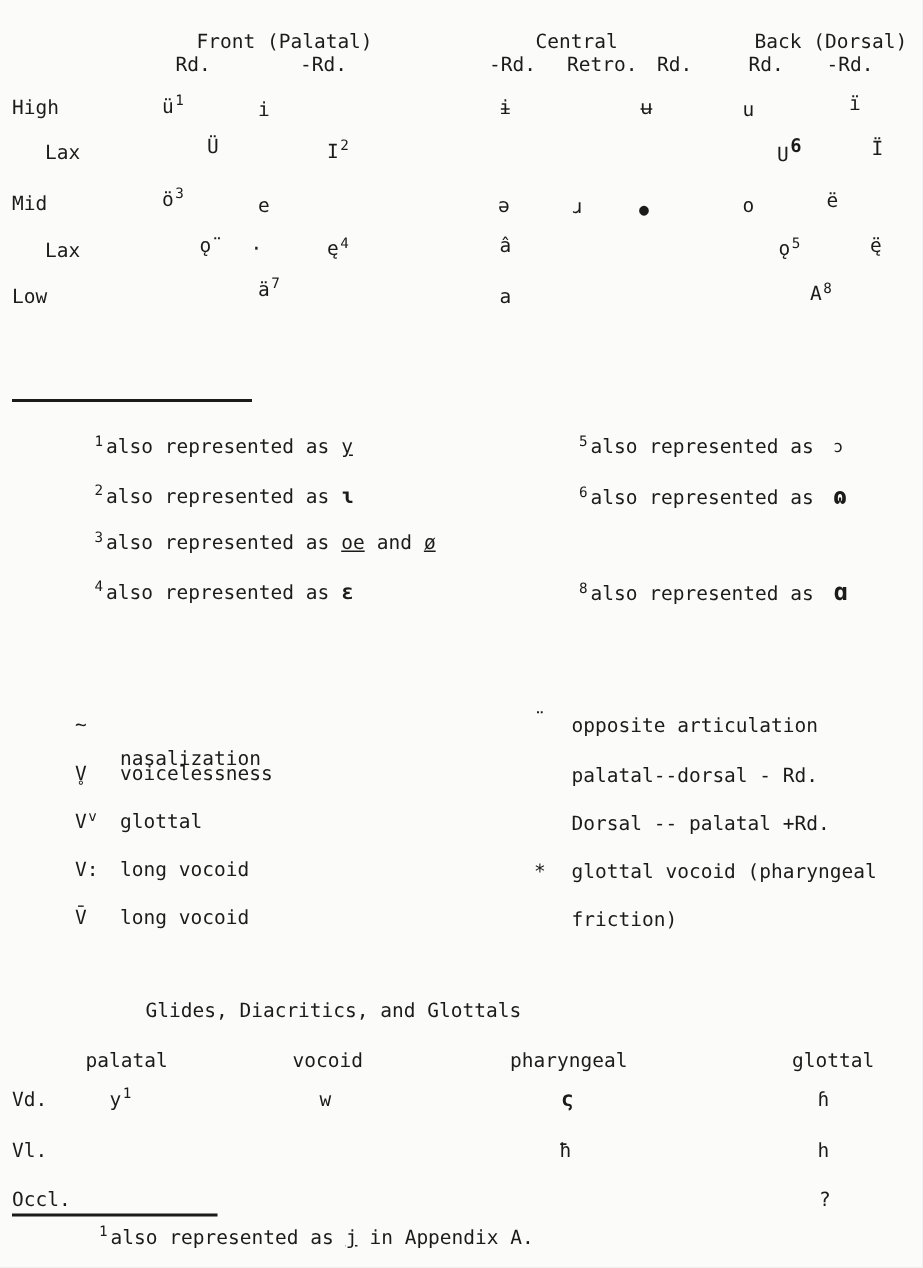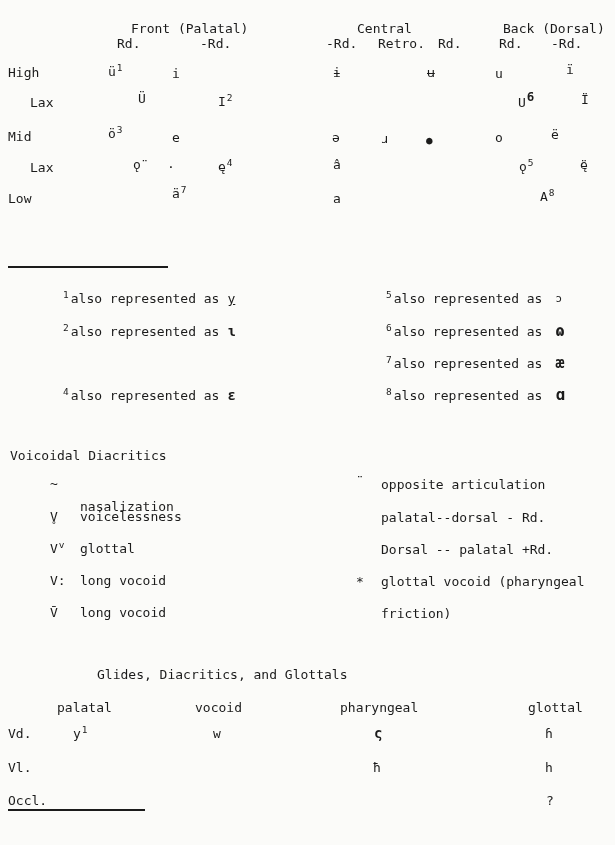--- a/index.html
+++ b/index.html
@@ -83,30 +83,29 @@
   <span class="t" style="left:172px;top:187px"><span>ä</span><span class="sup">7</span></span>
   <span class="t" style="left:333px;top:192px">a</span>
   <span class="t" style="left:540px;top:190px"><span>A</span><span class="sup">8</span></span>
 
   
   <div class="line" style="left:8px;top:266px;width:160px;height:2px"></div>
 
   
   <span class="t" style="left:62px;top:292px"><span class="sup">1</span><span class="ml2">also represented as</span><span class="sym u">y</span></span>
   <span class="t" style="left:62px;top:324px"><span class="sup">2</span><span class="ml2">also represented as</span><span class="sym bold14">ɩ</span></span>
+  <span class="t" style="left:62px;top:356px"><span class="sup">3</span><span class="ml2">also represented as</span><span class="sym u">oe</span><span class="sym">and</span><span class="sym u">ø</span></span>
   <span class="t" style="left:62px;top:388px"><span class="sup">4</span><span class="ml2">also represented as</span><span class="sym bold14">ɛ</span></span>
 
   
   <span class="t" style="left:385px;top:292px"><span class="sup">5</span><span class="ml2">also represented as</span><span class="sym-sp small11">ɔ</span></span>
   <span class="t" style="left:385px;top:324px"><span class="sup">6</span><span class="ml2">also represented as</span><span class="sym-sp bold15">ɷ</span></span>
-  <span class="t" style="left:385px;top:356px"><span class="sup">7</span><span class="ml2">also represented as</span><span class="sym-sp bold15">æ</span></span>
   <span class="t" style="left:385px;top:388px"><span class="sup">8</span><span class="ml2">also represented as</span><span class="sym-sp bold16">ɑ</span></span>
 
   
-  <span class="t" style="left:10px;top:449px">Voicoidal Diacritics</span>
 
   <span class="t" style="left:50px;top:477px">~</span>
   <span class="t" style="left:80px;top:500px">nasalization</span>
 
   <span class="t" style="left:50px;top:510px">V̥</span>
   <span class="t" style="left:80px;top:510px">voicelessness</span>
 
   <span class="t" style="left:50px;top:542px"><span>V</span><span class="sup">v</span></span>
   <span class="t" style="left:80px;top:542px">glottal</span>
 
@@ -139,14 +138,15 @@
   <span class="t" style="left:545px;top:727px">ɦ</span>
 
   <span class="t" style="left:8px;top:761px">Vl.</span>
   <span class="t" style="left:373px;top:761px">ħ</span>
   <span class="t" style="left:545px;top:761px">h</span>
 
   <span class="t" style="left:8px;top:794px">Occl.</span>
   <span class="t" style="left:546px;top:794px">?</span>
   <div class="line" style="left:8px;top:809px;width:137px;height:1.5px"></div>
 
+  <span class="t" style="left:65px;top:819px"><span class="sup">1</span><span class="ml2">also represented as</span><span class="sym u">j</span><span class="sym">in Appendix A.</span></span>
 
 </div>
 
 </body></html>

